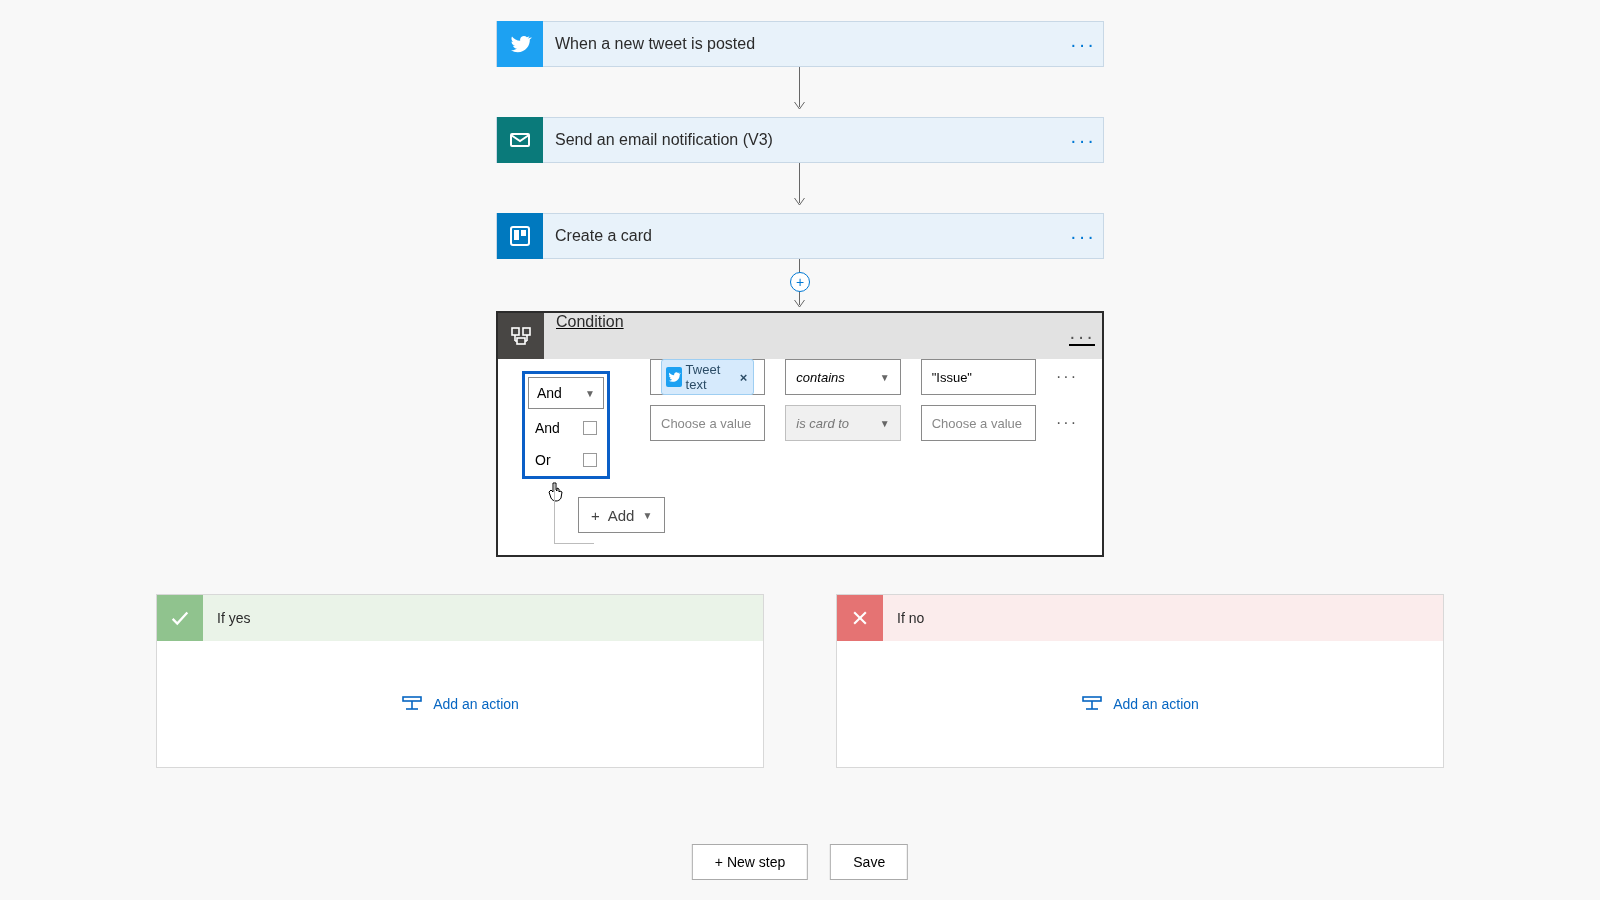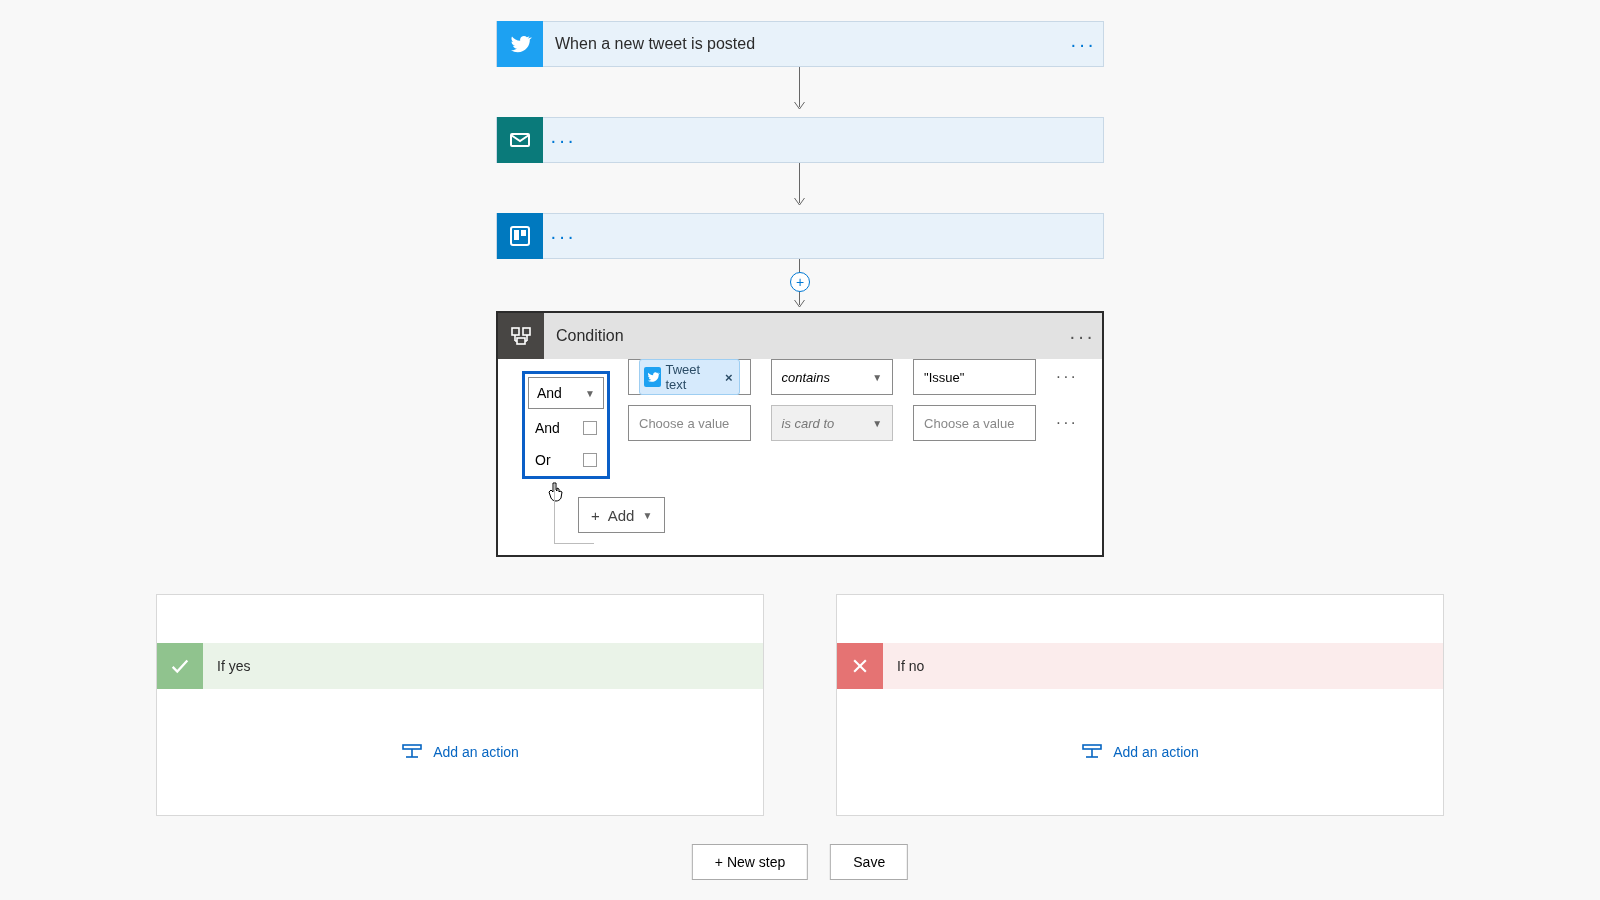--- a/index.html
+++ b/index.html
@@ -61,21 +61,21 @@
   .cond-card {
     position: absolute;
     left: 496px; top: 311px;
     width: 608px;
     border: 2px solid #2b2b2b;
     background: #fff;
   }
   .cond-header {
     height: 46px;
     background: #e2e2e2;
-    display: flex; align-items: center;
+    display: flex;  text-decoration: underline;
   }
   .cond-header .step-more { color: #555; }
   .cond-body {
     padding: 0 24px 22px 24px;
     position: relative;
   }
 
   .andor-wrap {
     position: absolute;
     left: 24px; top: 12px;
@@ -111,20 +111,21 @@
   }
 
   .cond-rows {
     margin-left: 106px;
   }
   .cond-row {
     display: flex; align-items: center;
     margin-bottom: 10px;
     height: 36px;
     gap: 20px;
+    margin-left: 22px;
   }
   .cond-pill, .cond-cell, .cond-select {
     height: 36px;
     border: 1px solid #8a8a8a;
     background: #fff;
     display: flex; align-items: center;
     font-size: 13px;
     padding: 0 10px;
   }
   .cond-cell { width: 148px; }
@@ -190,21 +191,21 @@
     position: absolute;
     top: 594px;
     width: 608px;
     border: 1px solid #d8d8d8;
     background: #fff;
   }
   .branch.yes { left: 156px; }
   .branch.no  { left: 836px; text-align: center; }
   .branch-head {
     height: 46px;
-    display: flex; align-items: center; margin-top: 48px;
+    display: flex; align-items: center;
   }
   .branch-head.yes { background: #eaf3e8; }
   .branch-head.no  { background: #fbecec; }
   .branch-icon {
     width: 46px; height: 46px;
     display: flex; align-items: center; justify-content: center;
   }
   .branch-icon.yes { background: #90c38e; }
   .branch-icon.no  { background: #e57373; }
   .branch-label { font-size: 14px; padding-left: 14px; color: #2b2b2b; }
@@ -262,38 +263,40 @@
       </svg>
   </div>
 
   <div class="step-bar" style="top:117px;">
     <div class="step-icon icon-mail">
       <svg width="24" height="24" viewBox="0 0 24 24">
           <rect x="3" y="6" width="18" height="12" rx="1" fill="none" stroke="#fff" stroke-width="2"></rect>
           <polyline points="3,7 12,13 21,7" fill="none" stroke="#fff" stroke-width="2"></polyline>
         </svg>
     </div>
+    <div class="step-label">Send an email notification (V3)</div>
     <div class="step-more">···</div>
   </div>
 
   <div class="arrow-down" style="top:163px;">
     <svg width="12" height="46">
         <line x1="6" y1="0" x2="6" y2="40" stroke="#666" stroke-width="1"></line>
         <polyline points="1,35 6,42 11,35" fill="none" stroke="#666" stroke-width="1"></polyline>
       </svg>
   </div>
 
   <div class="step-bar" style="top:213px;">
     <div class="step-icon icon-trello">
       <svg width="24" height="24" viewBox="0 0 24 24">
           <rect x="3" y="3" width="18" height="18" rx="2" fill="none" stroke="#fff" stroke-width="2"></rect>
           <rect x="6" y="6" width="5" height="10" fill="#fff"></rect>
           <rect x="13" y="6" width="5" height="6" fill="#fff"></rect>
         </svg>
     </div>
+    <div class="step-label">Create a card</div>
     <div class="step-more">···</div>
   </div>
 
   <div class="arrow-down" style="top:259px; height:52px;">
     <svg width="12" height="52">
         <line x1="6" y1="0" x2="6" y2="46" stroke="#666" stroke-width="1"></line>
         <polyline points="1,41 6,48 11,41" fill="none" stroke="#666" stroke-width="1"></polyline>
       </svg>
   </div>
   <div class="plus-badge" style="top:272px;">+</div>

